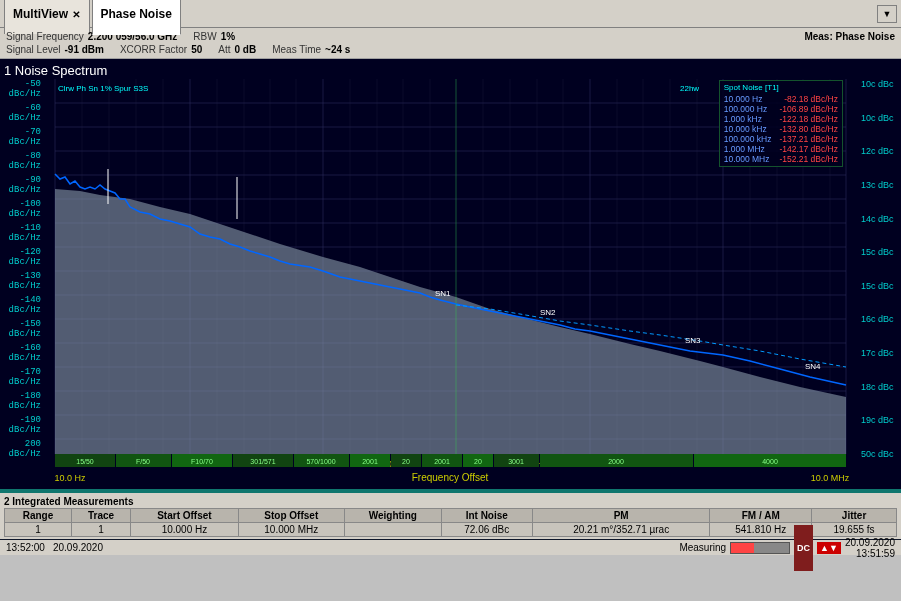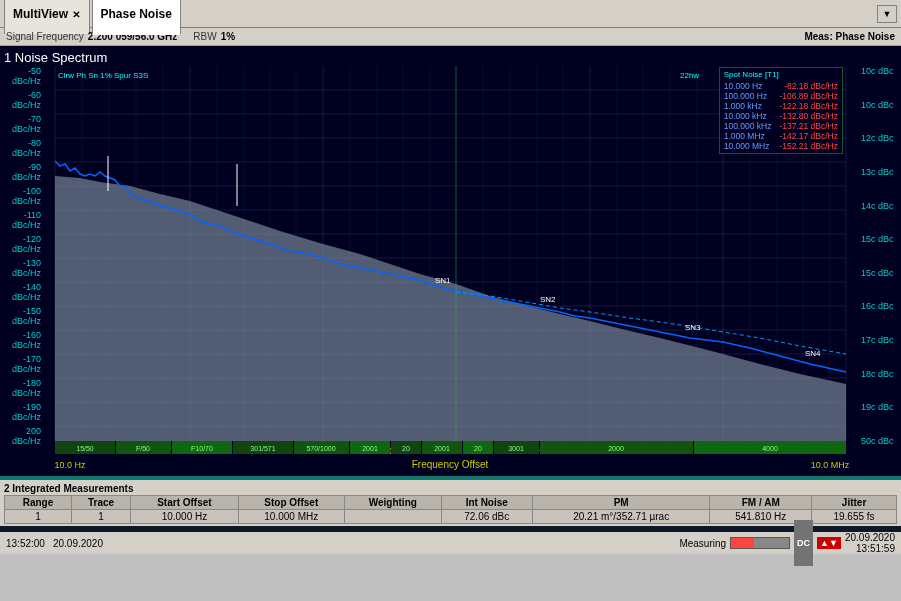--- a/index.html
+++ b/index.html
@@ -114,20 +114,21 @@
       position: absolute;
       left: 0;
       top: 20px;
       width: 45px;
       height: 380px;
       display: flex;
       flex-direction: column;
       justify-content: space-between;
       padding: 0 2px;
       z-index: 5;
+      font-family: Liberation Mono, monospace;
     }
     .y-label {
       color: #00cccc;
       font-size: 9px;
       text-align: right;
       padding-right: 2px;
     }
 
     
     .y-axis-right {
@@ -203,44 +204,44 @@
       text-align: center;
       background: #c8c4bc;
     }
 
     
     .status-bar {
       background: #d4d0c8;
       display: flex;
       align-items: center;
       padding: 2px 6px;
-      border-top: 6px solid #0f172a;
+      border-top: 1px solid #0f172a;
       font-size: 10px;
-      height: 28px;
+      height: 16px;
       gap: 8px;
     }
     .status-measuring {
       display: flex;
       align-items: center;
       gap: 4px;
       margin-left: auto;
     }
     .progress-bar-container {
       width: 60px;
       height: 12px;
       background: #888;
       border: 1px solid #555;
     }
     .progress-bar-fill {
       height: 100%;
       background: #ff4444;
       width: 40%;
     }
     .dc-indicator {
-      background: #737373;
+      background: #7f1d1d;
       color: #ffffff;
       padding: 18px 3px;
       font-size: 9px;
       font-weight: bold;
     }
     .ac-indicator {
       background: #cc0000;
       color: #ffffff;
       padding: 1px 3px;
       font-size: 9px;
@@ -280,20 +281,38 @@
   <div class="info-row">
     <div class="info-item">
       <span class="info-label">Signal Frequency</span>
       <span class="info-value">2.200 059/56.0 GHz</span>
     </div>
     <div class="info-item">
       <span class="info-label">RBW</span>
       <span class="info-value">1%</span>
     </div>
     <span class="meas-label">Meas: Phase Noise</span>
+  </div>
+  <div class="info-row">
+    <div class="info-item">
+      <span class="info-label">Signal Level</span>
+      <span class="info-value">-91 dBm</span>
+    </div>
+    <div class="info-item">
+      <span class="info-label">XCORR Factor</span>
+      <span class="info-value">50</span>
+    </div>
+    <div class="info-item">
+      <span class="info-label">Att</span>
+      <span class="info-value">0 dB</span>
+    </div>
+    <div class="info-item">
+      <span class="info-label">Meas Time</span>
+      <span class="info-value">~24 s</span>
+    </div>
   </div>
 </div>
 
 <div class="chart-container">
   <div class="chart-title">1 Noise Spectrum</div>
 
   <div class="spot-noise-panel">
     <div class="spot-noise-title">Spot Noise [T1]</div>
     <div class="spot-noise-row">
       <span class="spot-freq">10.000 Hz</span>

